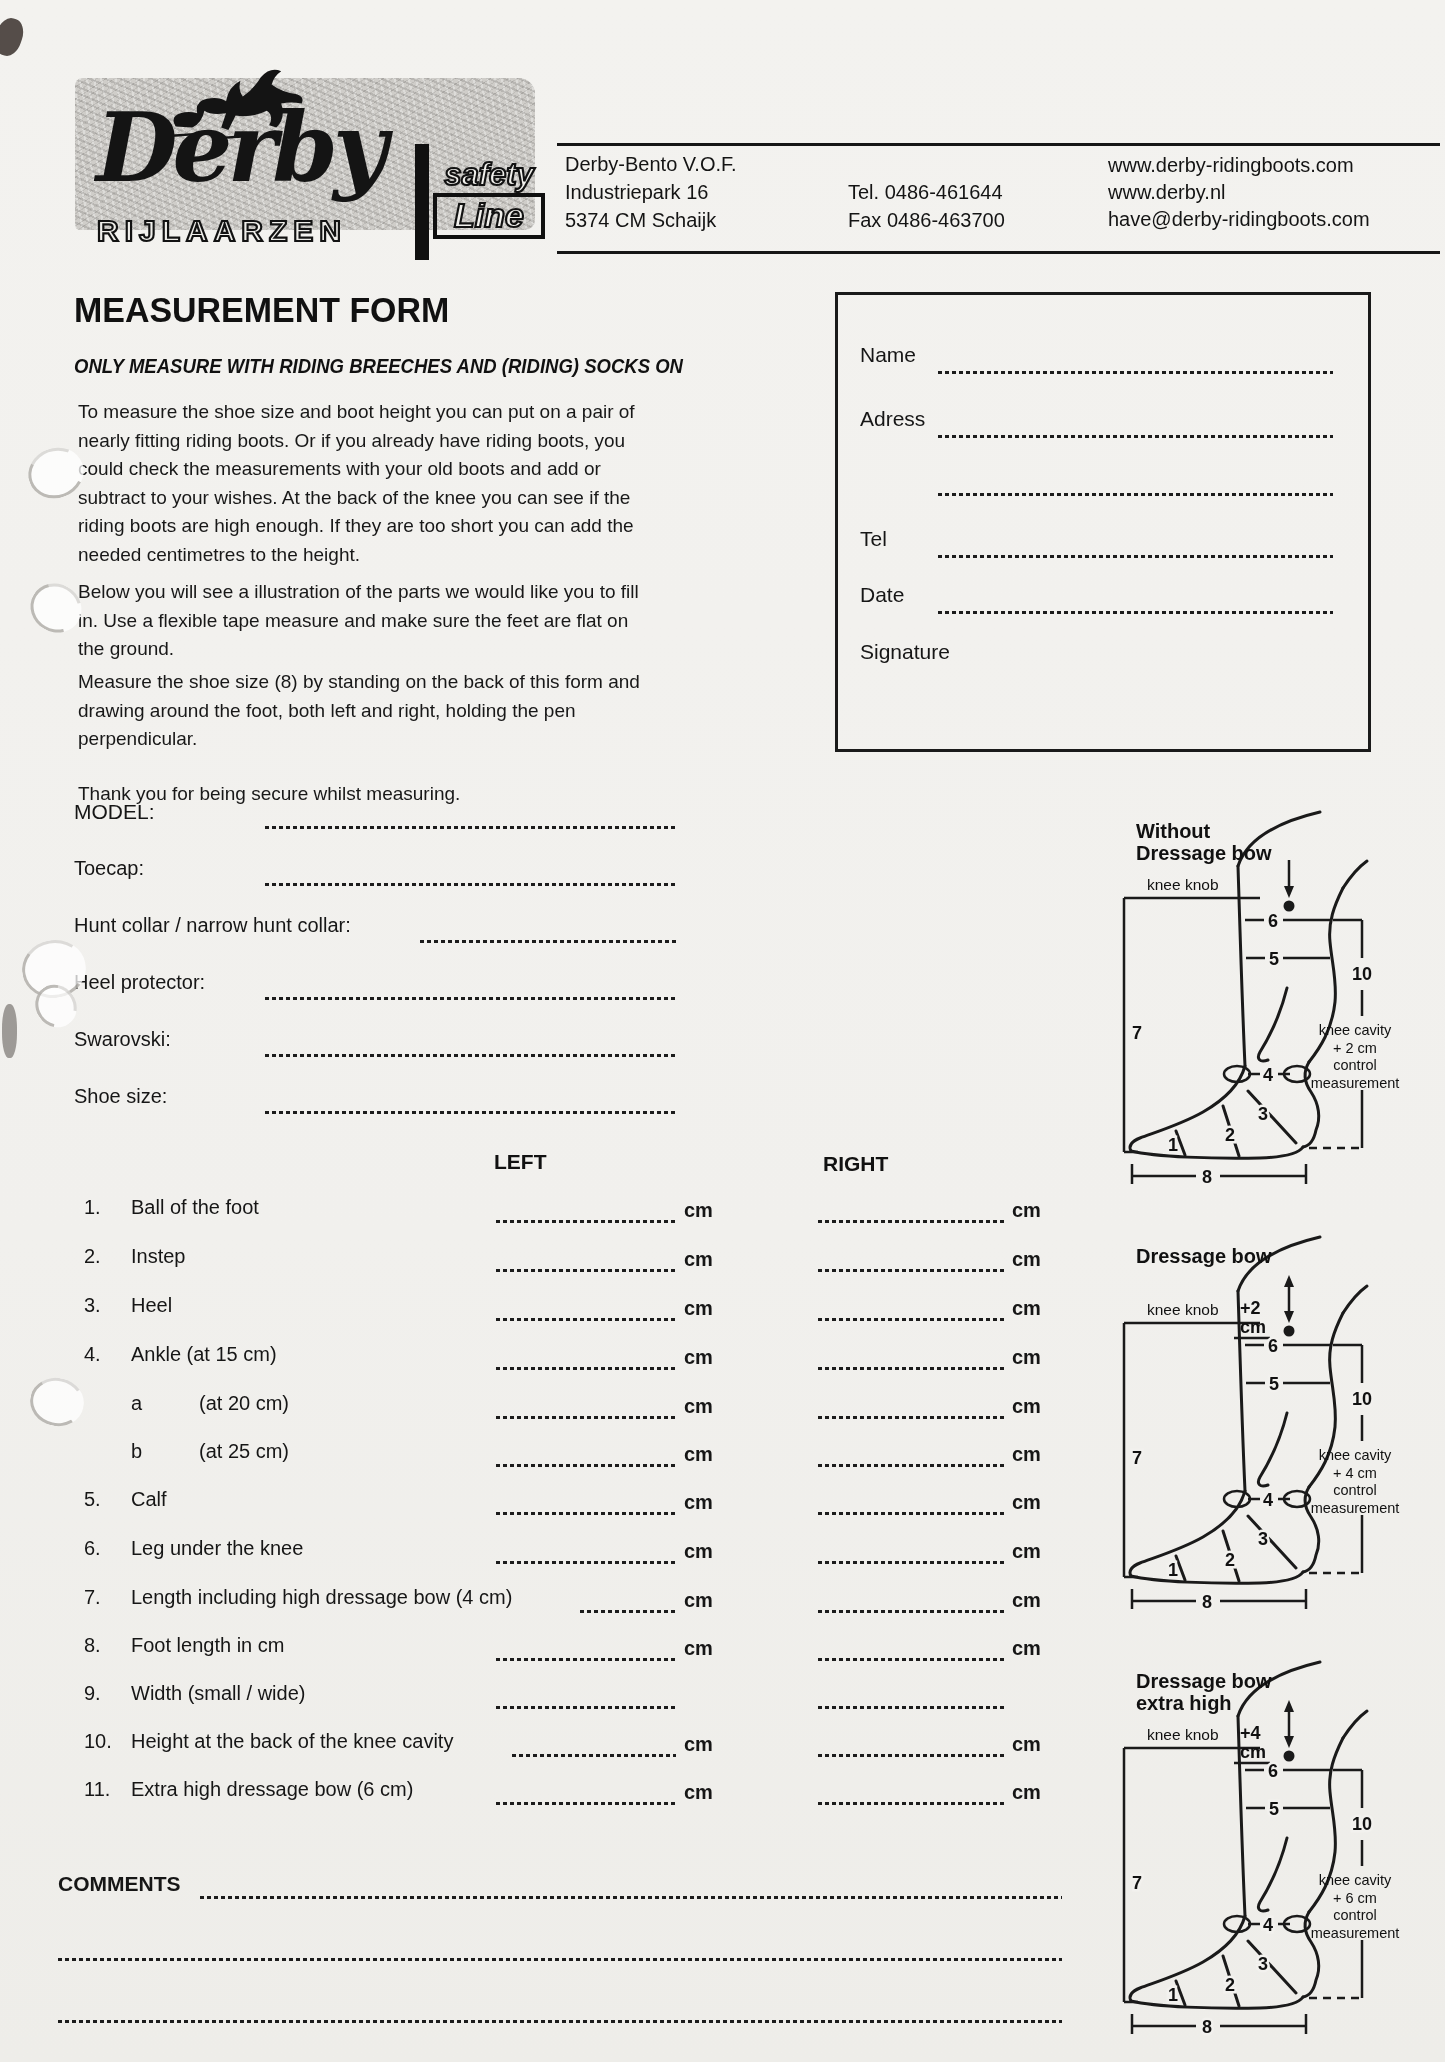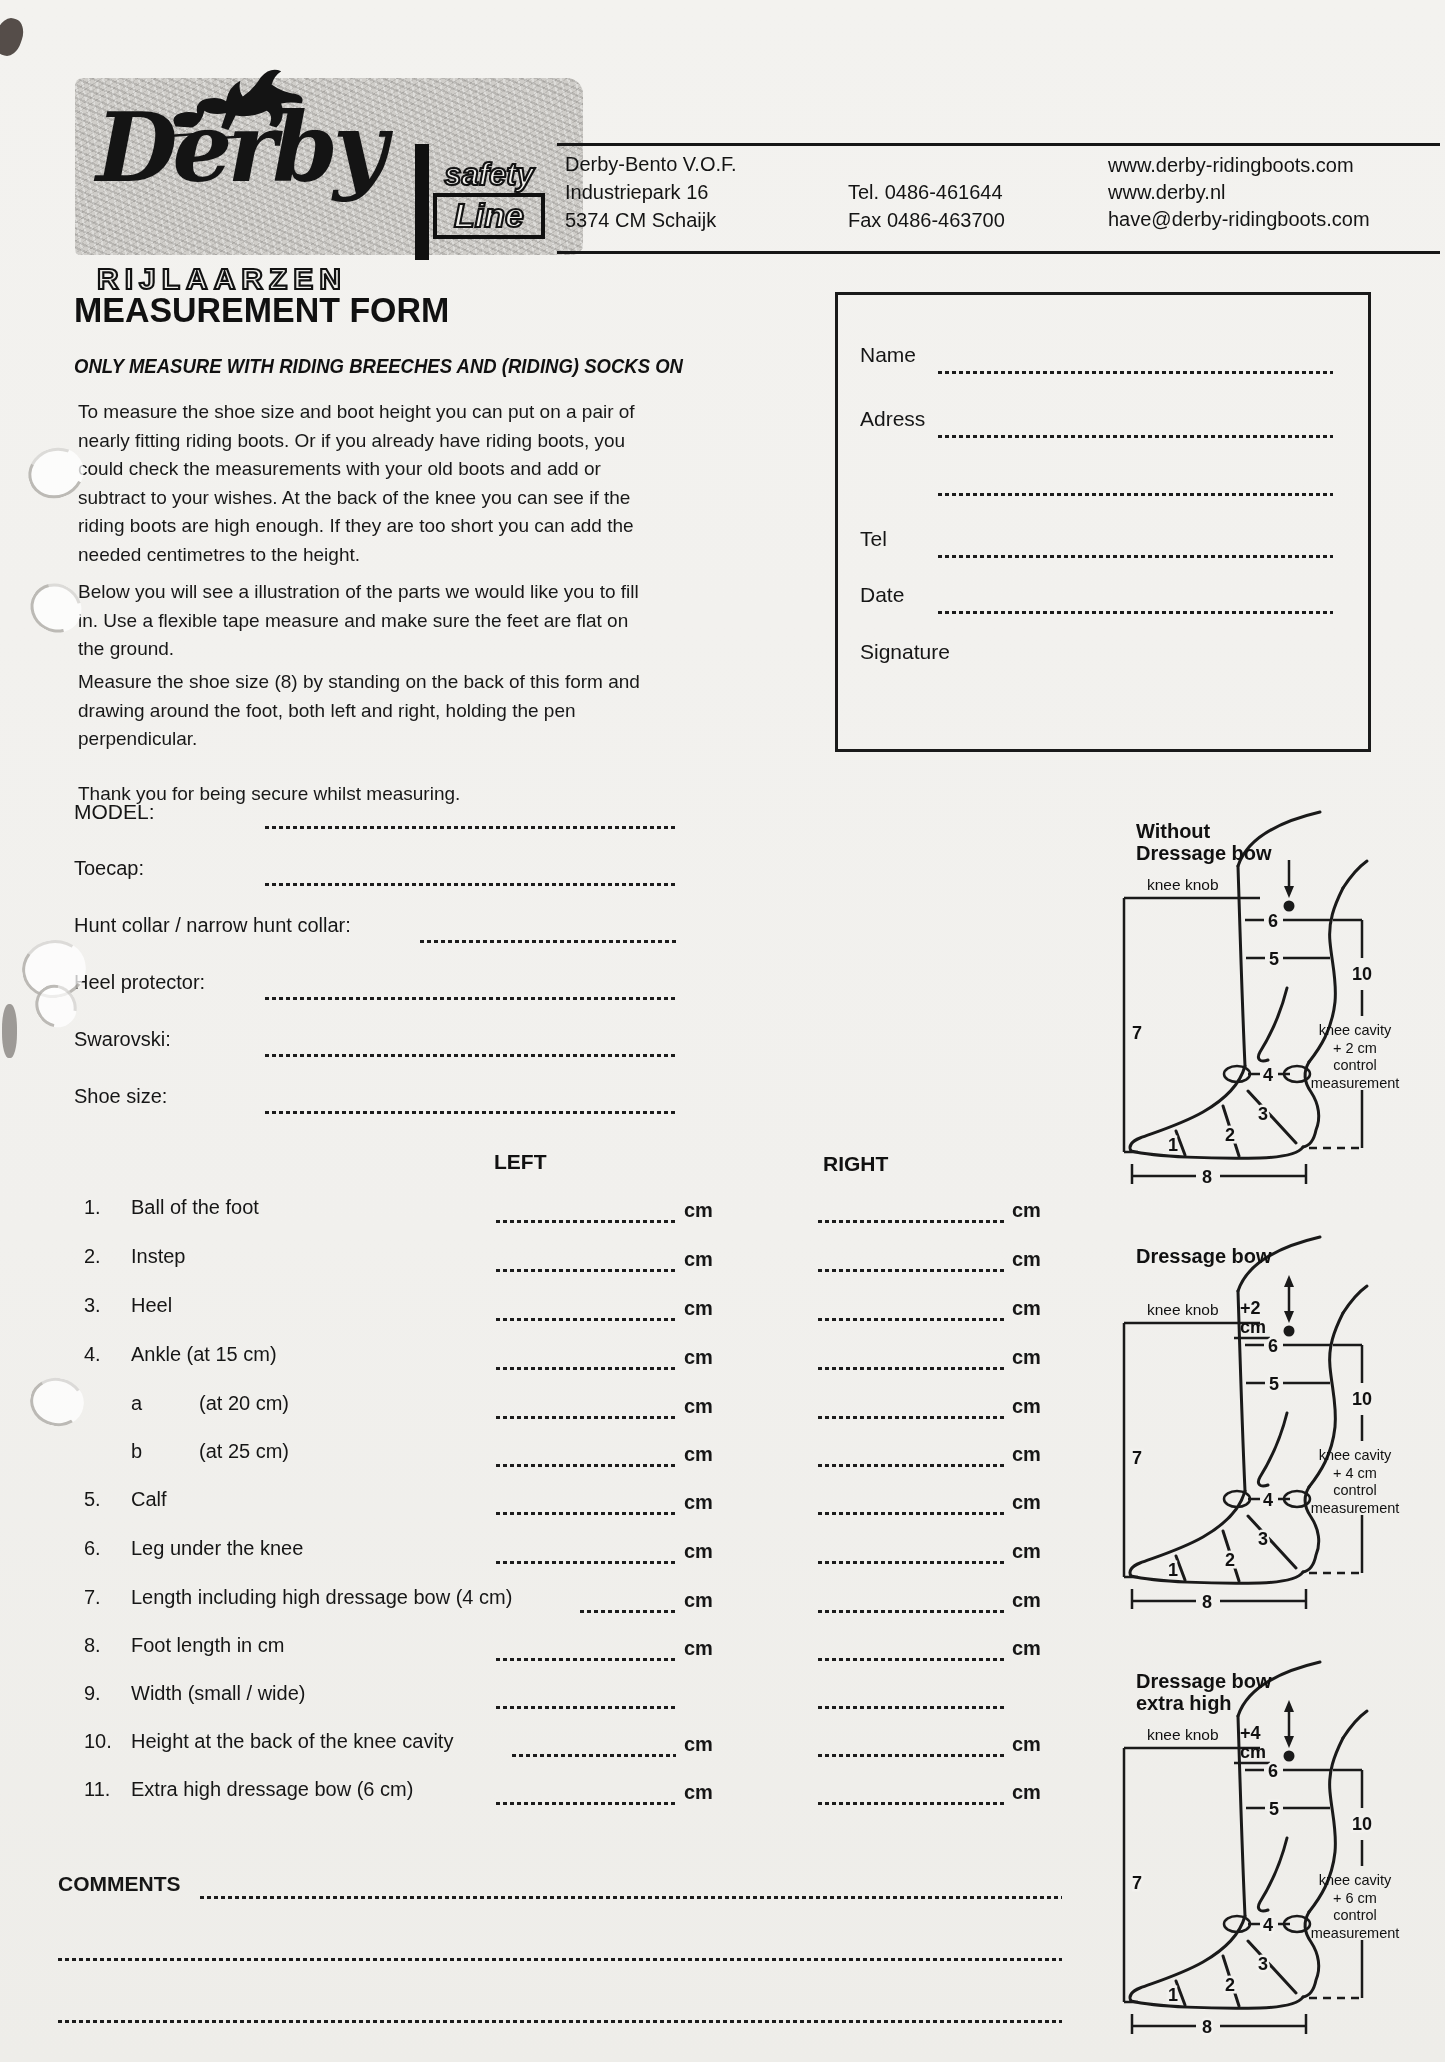--- a/index.html
+++ b/index.html
@@ -11,39 +11,37 @@
     color:#1b1b1b;overflow:hidden;
   }
   .abs{position:absolute;}
   
   .dots{position:absolute;height:3px;
     background-image:repeating-linear-gradient(90deg,#1c1c1c 0 4px,transparent 4px 7px);}
   .lbl{position:absolute;font-size:20px;color:#161616;white-space:nowrap;}
   .rule{position:absolute;background:#161616;}
   
   #logo{
-    position:absolute;left:75px;top:78px;width:460px;height:177px;
+    position:absolute;left:75px;top:78px;width:460px;height:152px;
     background-color:#cfcdc9;border-radius:8px 16px 10px 5px;
     background-image:
       repeating-linear-gradient(23deg, rgba(42,40,38,.14) 0 2px, transparent 2px 6px),
       repeating-linear-gradient(-34deg, rgba(42,40,38,.10) 0 1px, transparent 1px 5px),
       repeating-linear-gradient(78deg, rgba(255,255,255,.30) 0 2px, transparent 2px 7px);
-    padding-left: 48px;
   }
   #brand{
     position:absolute;left:18px;top:22px;
     font-family:"DejaVu Serif", serif;font-style:italic;font-weight:bold;
     font-size:96px;line-height:96px;letter-spacing:-5px;color:#141414;
     transform:scaleX(.98);
   }
   #brand-sub{
     position:absolute;left:22px;top:136px;font-weight:bold;font-size:30px;
     letter-spacing:6px;color:#efeeea;-webkit-text-stroke:2.2px #121212;
     font-family:"Liberation Sans",sans-serif;
-    margin-top:48px;
   }
   #badge-bar{position:absolute;left:340px;top:66px;width:14px;height:116px;background:#101010;}
   #badge{position:absolute;left:358px;top:80px;width:112px;text-align:center;}
   #badge .t1{
     display:block;font-weight:bold;font-style:italic;font-size:31px;line-height:33px;
     color:#f2f1ed;-webkit-text-stroke:2.2px #121212;letter-spacing:0px;}
   #badge .t2{
     display:block;margin-top:2px;border:4px solid #101010;padding:0 4px 2px 4px;
     font-weight:bold;font-style:italic;font-size:34px;line-height:36px;
     color:#f2f1ed;-webkit-text-stroke:2.2px #121212;}

